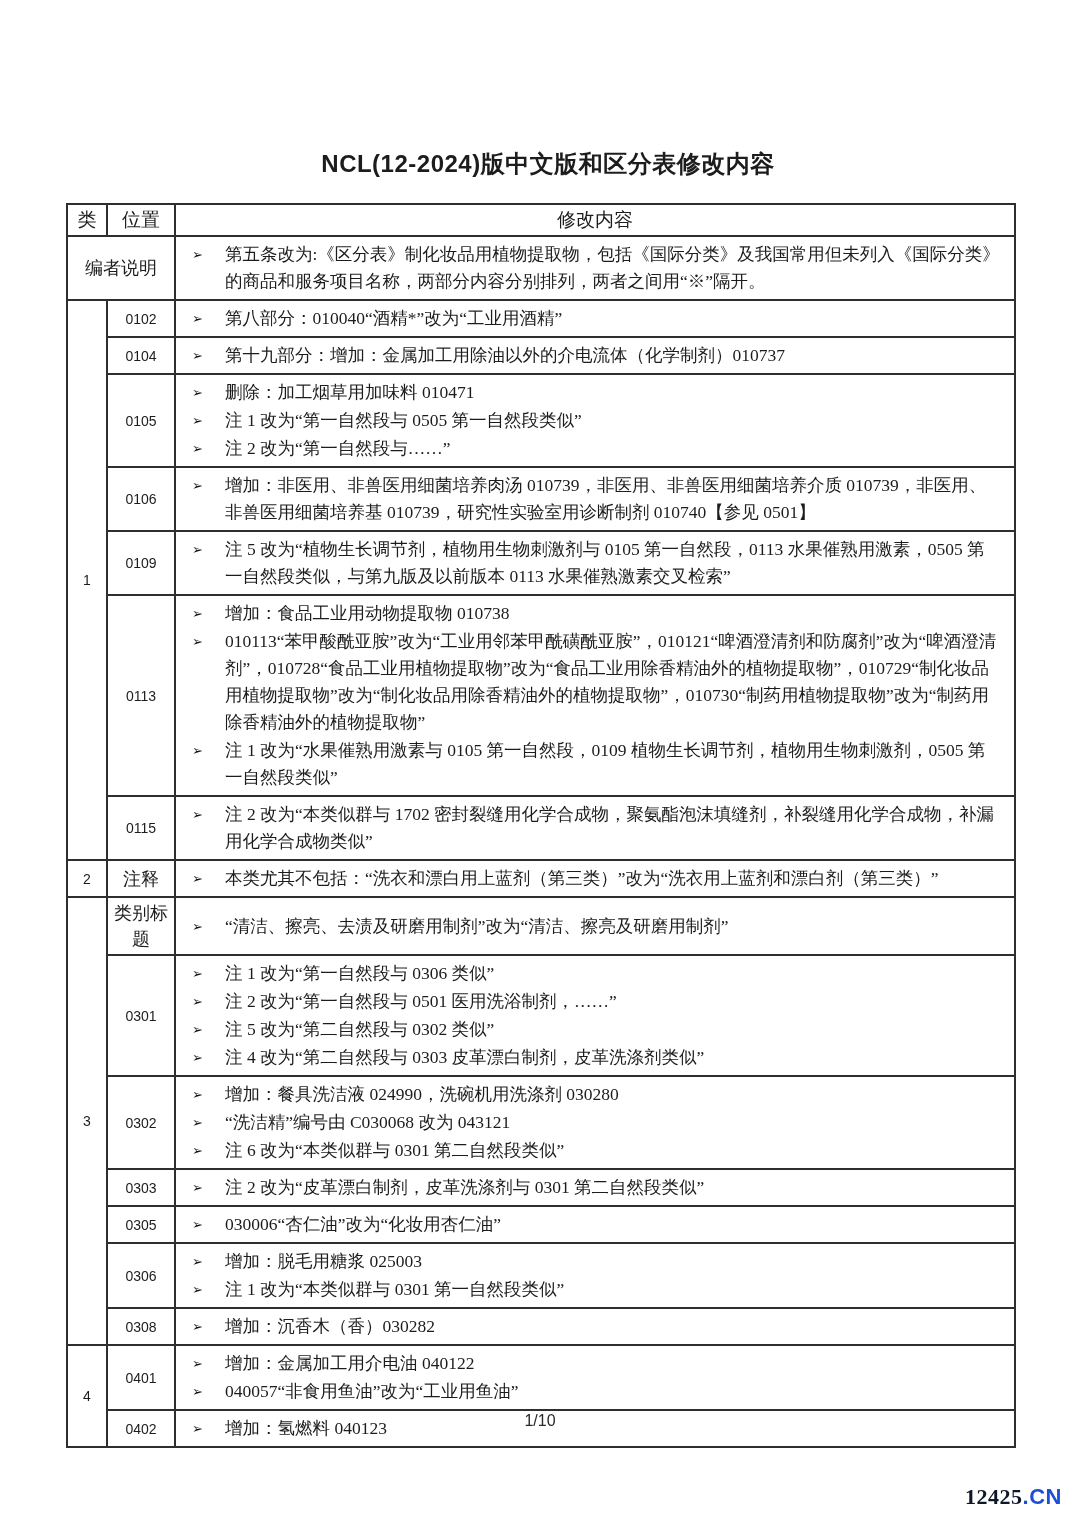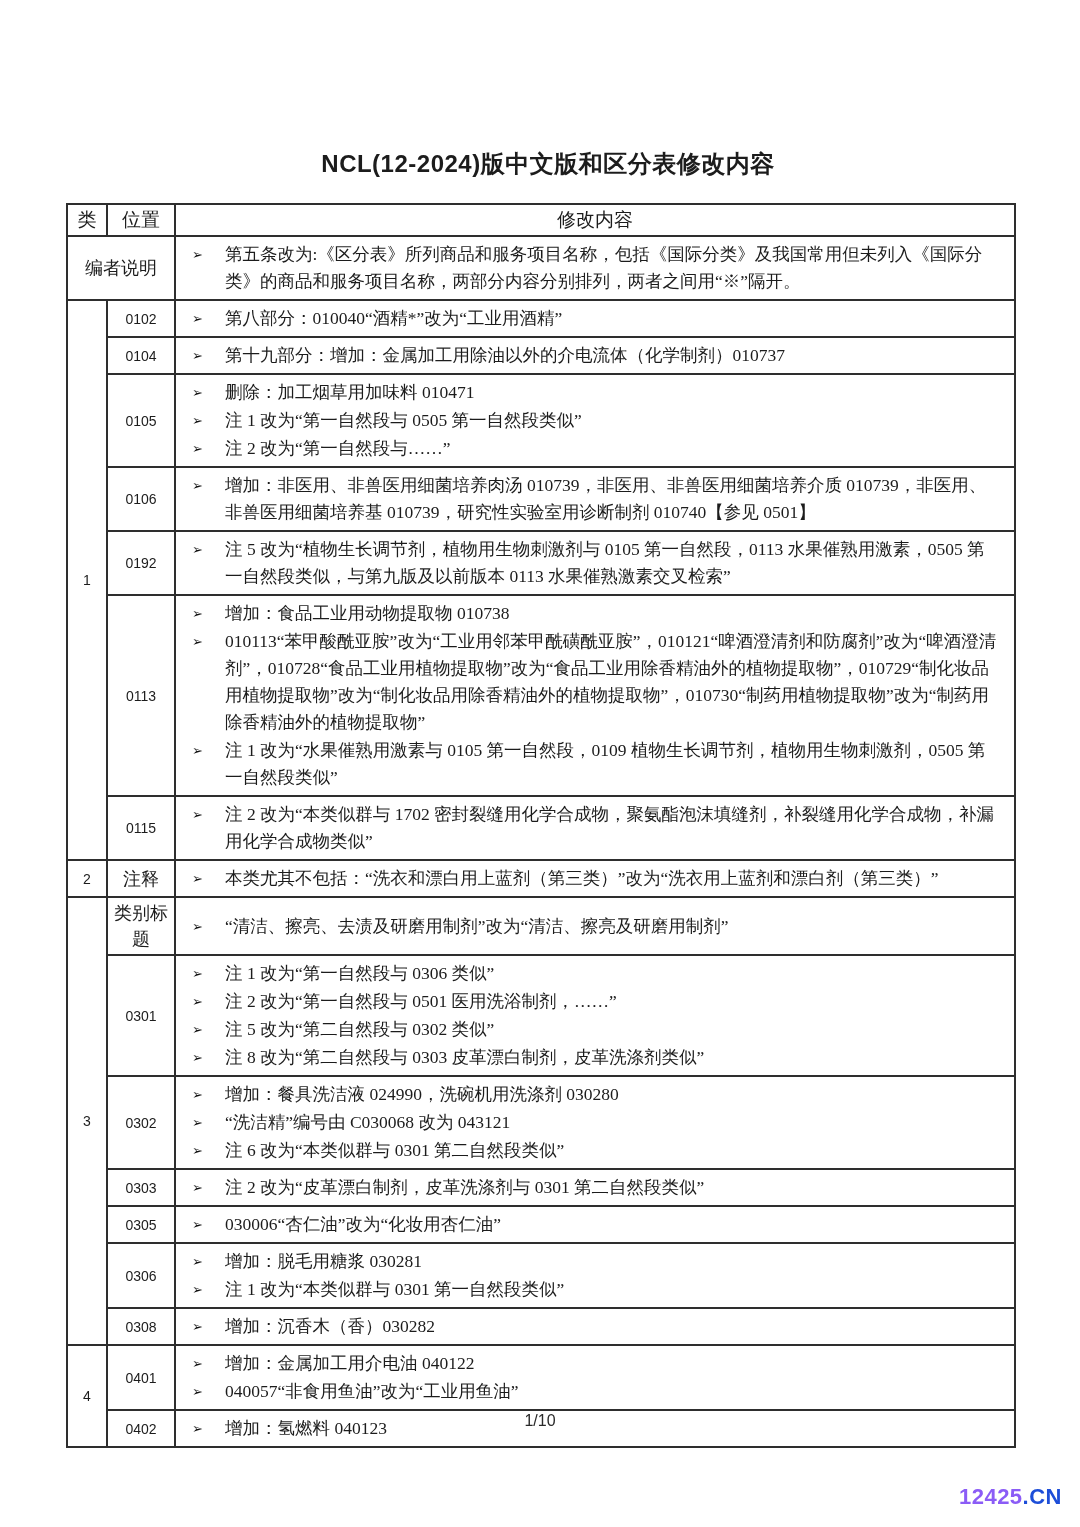--- a/index.html
+++ b/index.html
@@ -77,21 +77,21 @@
     font-family:"Liberation Sans","DejaVu Sans",sans-serif;
   }
   .watermark{
     position:absolute;
     top:1484px;right:18px;
     font-size:22px;
     font-weight:bold;
     font-family:"Liberation Sans","DejaVu Sans",sans-serif;
     letter-spacing:0.5px;
   }
-  .wm-num{color:#8b5cf6;}
+  .wm-num{color:#0f172a;font-family:Liberation Serif, serif;}
   .wm-suffix{color:#1d4ed8;}
 </style>
 </head>
 <body>
 
 <div class="page">
 
   <h1 class="title">NCL(12-2024)版中文版和区分表修改内容</h1>
 
   <table class="tbl">
@@ -106,21 +106,21 @@
         <th>位置</th>
         <th>修改内容</th>
       </tr>
     </thead>
     <tbody id="tbody">
         <tr>
           <td colspan="2" class="pos-cell cjk">编者说明</td>
           <td class="content-cell">
             <div class="item">
               <span class="bullet">➢</span>
-              <div class="itext">第五条改为:《区分表》所列商品和服务项目名称，包括《国际分类》及我国常用但未列入《国际分类》的商品和服务项目名称，两部分内容分别排列，两者之间用“※”隔开。</div>
+              <div class="itext">第五条改为:《区分表》制化妆品用植物提取物，包括《国际分类》及我国常用但未列入《国际分类》的商品和服务项目名称，两部分内容分别排列，两者之间用“※”隔开。</div>
             </div>
           </td>
         </tr>
         <tr>
           <td rowspan="7" class="class-cell">1</td>
           <td class="pos-cell">0102</td>
           <td class="content-cell">
             <div class="item">
               <span class="bullet">➢</span>
               <div class="itext">第八部分：010040“酒精*”改为“工业用酒精”</div>
@@ -156,21 +156,21 @@
         <tr>
           <td class="pos-cell">0106</td>
           <td class="content-cell">
             <div class="item">
               <span class="bullet">➢</span>
               <div class="itext">增加：非医用、非兽医用细菌培养肉汤 010739，非医用、非兽医用细菌培养介质 010739，非医用、非兽医用细菌培养基 010739，研究性实验室用诊断制剂 010740【参见 0501】</div>
             </div>
           </td>
         </tr>
         <tr>
-          <td class="pos-cell">0192</td>
+          <td class="pos-cell">0109</td>
           <td class="content-cell">
             <div class="item">
               <span class="bullet">➢</span>
               <div class="itext">注 5 改为“植物生长调节剂，植物用生物刺激剂与 0105 第一自然段，0113 水果催熟用激素，0505 第一自然段类似，与第九版及以前版本 0113 水果催熟激素交叉检索”</div>
             </div>
           </td>
         </tr>
         <tr>
           <td class="pos-cell">0113</td>
           <td class="content-cell">
@@ -227,21 +227,21 @@
             <div class="item">
               <span class="bullet">➢</span>
               <div class="itext">注 2 改为“第一自然段与 0501 医用洗浴制剂，……”</div>
             </div>
             <div class="item">
               <span class="bullet">➢</span>
               <div class="itext">注 5 改为“第二自然段与 0302 类似”</div>
             </div>
             <div class="item">
               <span class="bullet">➢</span>
-              <div class="itext">注 8 改为“第二自然段与 0303 皮革漂白制剂，皮革洗涤剂类似”</div>
+              <div class="itext">注 4 改为“第二自然段与 0303 皮革漂白制剂，皮革洗涤剂类似”</div>
             </div>
           </td>
         </tr>
         <tr>
           <td class="pos-cell">0302</td>
           <td class="content-cell">
             <div class="item">
               <span class="bullet">➢</span>
               <div class="itext">增加：餐具洗洁液 024990，洗碗机用洗涤剂 030280</div>
             </div>
@@ -271,21 +271,21 @@
               <span class="bullet">➢</span>
               <div class="itext">030006“杏仁油”改为“化妆用杏仁油”</div>
             </div>
           </td>
         </tr>
         <tr>
           <td class="pos-cell">0306</td>
           <td class="content-cell">
             <div class="item">
               <span class="bullet">➢</span>
-              <div class="itext">增加：脱毛用糖浆 030281</div>
+              <div class="itext">增加：脱毛用糖浆 025003</div>
             </div>
             <div class="item">
               <span class="bullet">➢</span>
               <div class="itext">注 1 改为“本类似群与 0301 第一自然段类似”</div>
             </div>
           </td>
         </tr>
         <tr>
           <td class="pos-cell">0308</td>
           <td class="content-cell">

